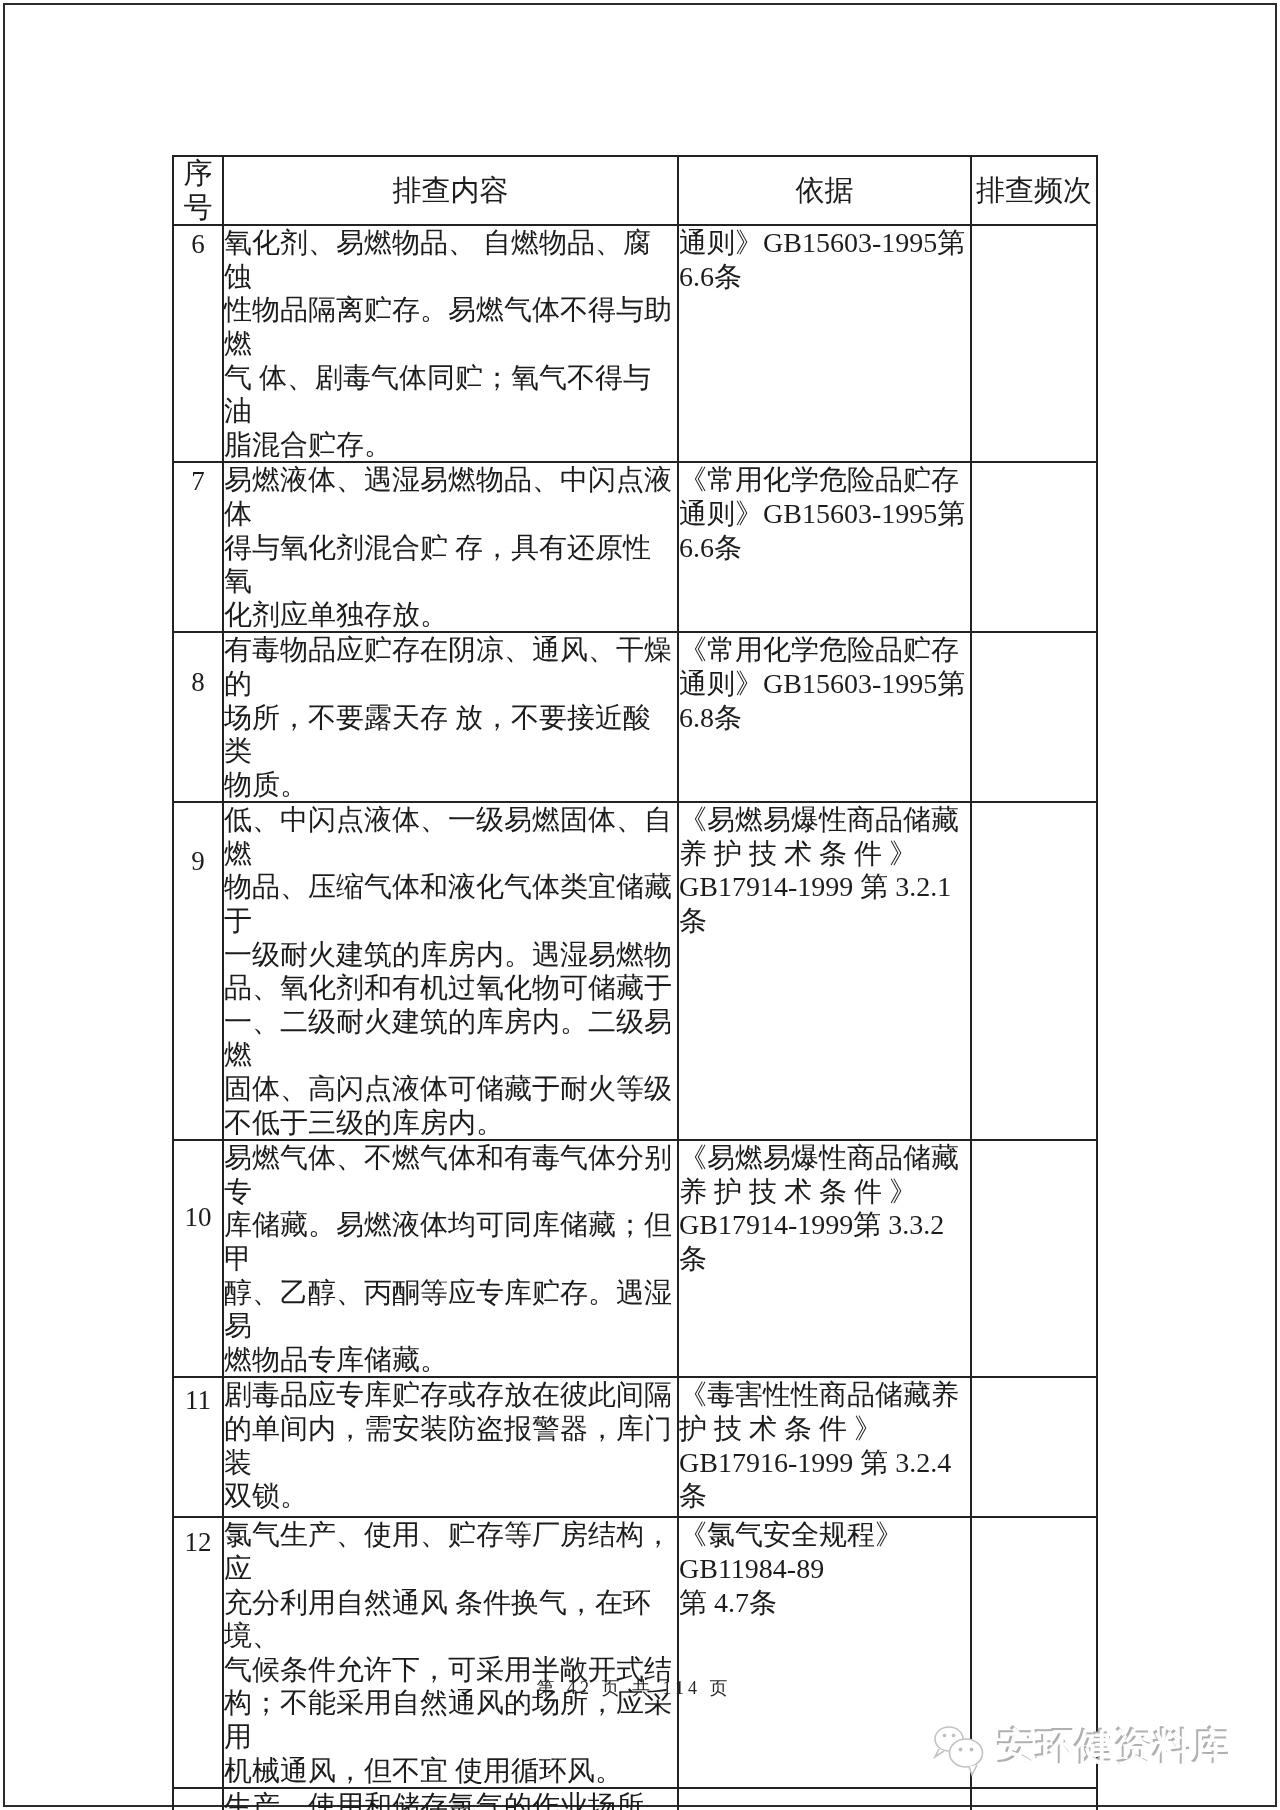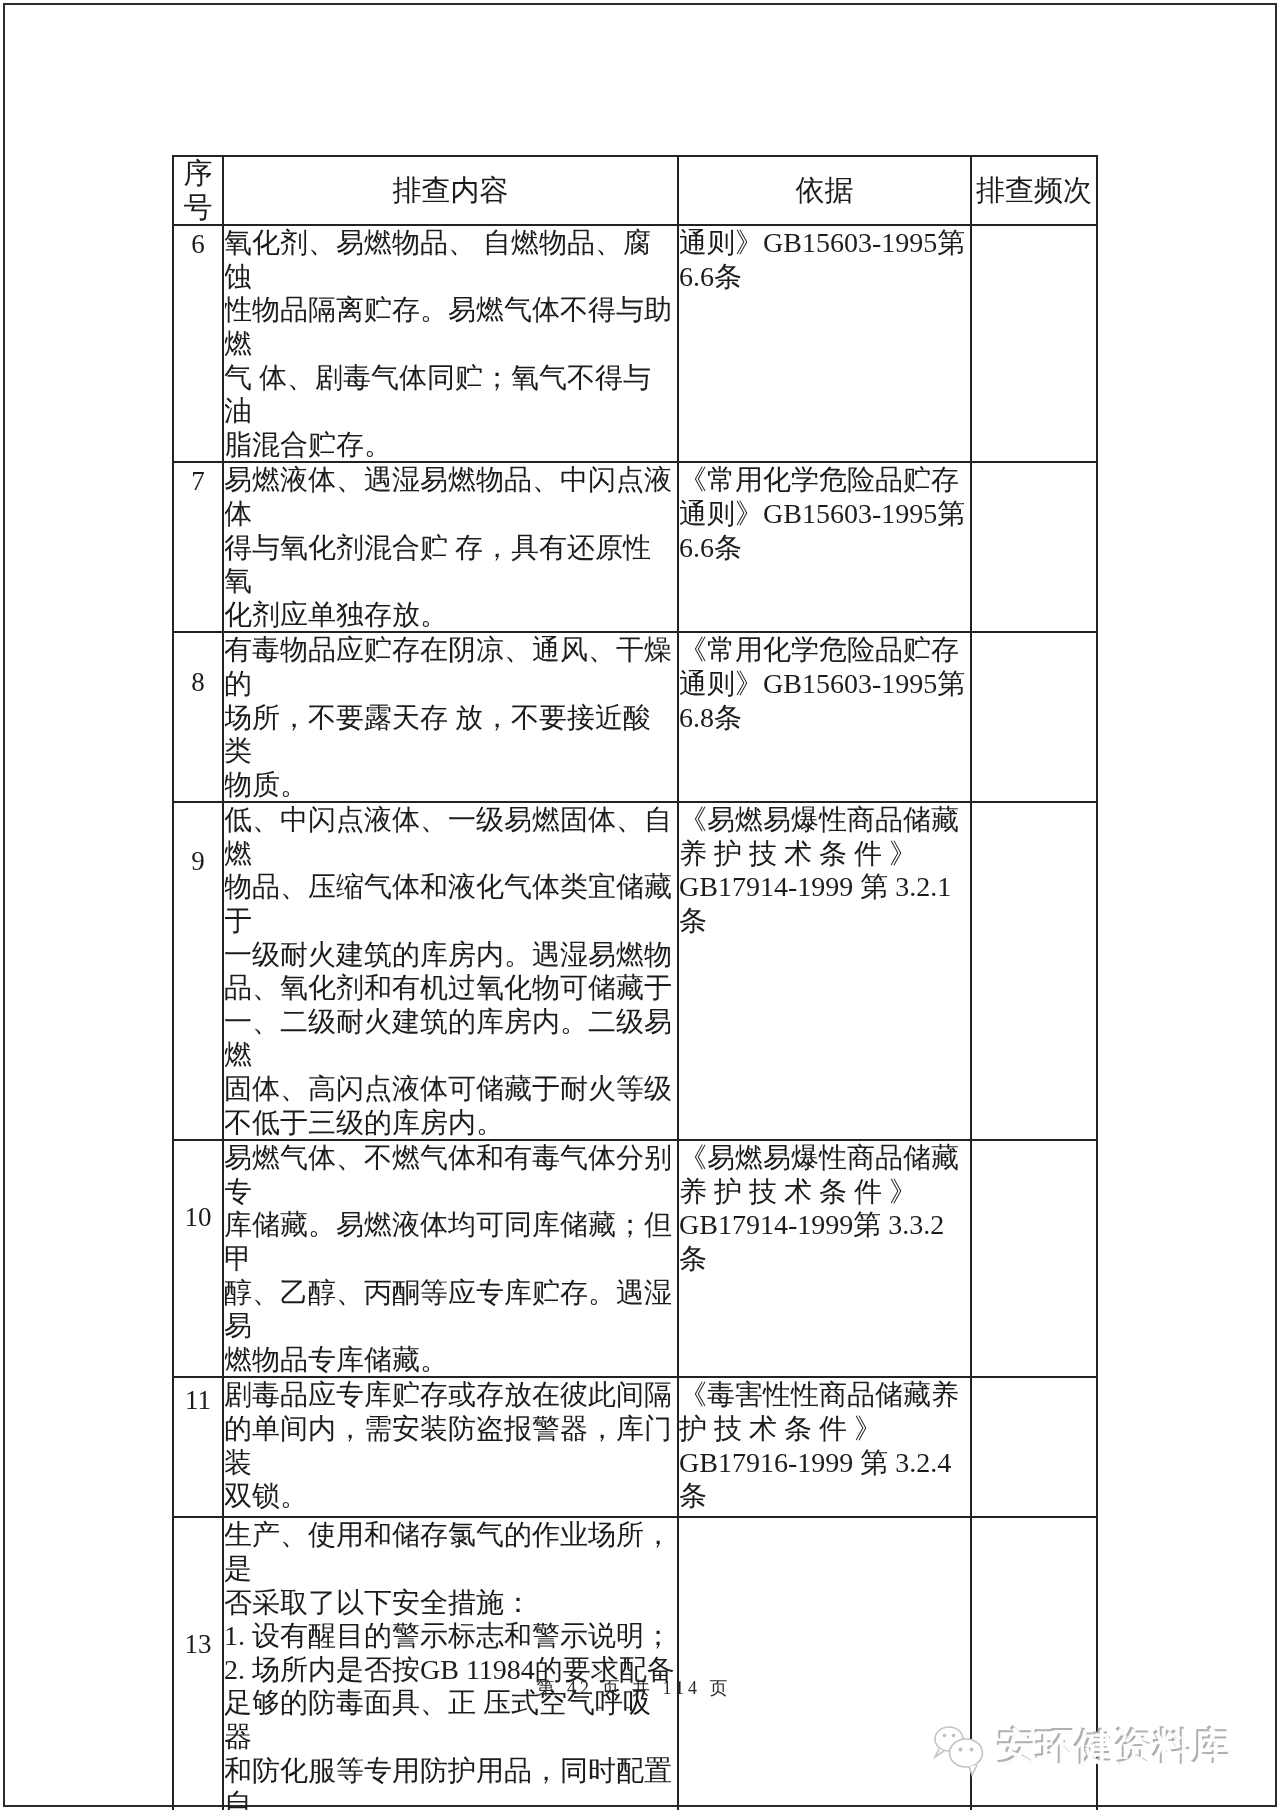--- a/index.html
+++ b/index.html
@@ -28,21 +28,21 @@
     font-weight:normal;
     white-space:pre-line;
     box-sizing:border-box;
     padding:0;
   }
   table.checklist thead th{
     height:67px;text-align:center;vertical-align:middle;
     font-size:29px;line-height:33.6px;padding:0 4px;
   }
   td.num{ text-align:center;font-size:27px; }
-  td.content{ padding:2px 4px 0 11px;border-radius:11px; }
+  td.content{ padding:2px 4px 0 11px; }
   td.basis{ padding:2px 2px 0 6px; }
   td.freq{ padding:0; }
   
   tr.r6  td{height:138px;} tr.r6  td.num{padding-top:2px;}
   tr.r7  td{height:100px;} tr.r7  td.num{padding-top:2px;}
   tr.r8  td{height:103px;} tr.r8  td.num{padding-top:33px;}
   tr.r9  td{height:235px;margin-top:41px;} tr.r9  td.num{padding-top:42px;}
   tr.r10 td{height:134px;} tr.r10 td.num{padding-top:60px;}
   tr.r11 td{height:140px;} tr.r11 td.num{padding-top:6px;}
   tr.r12 td{height:165px;} tr.r12 td.num{padding-top:8px;}
@@ -144,20 +144,32 @@
     </tr>
     <tr class="r11">
       <td class="num">11</td>
       <td class="content">剧毒品应专库贮存或存放在彼此间隔
 的单间内，需安装防盗报警器，库门装
 双锁。</td>
       <td class="basis">《毒害性性商品储藏养
 护 技 术 条 件 》
 GB17916-1999 第 3.2.4
 条</td>
+      <td class="freq"></td>
+    </tr>
+    <tr class="r12">
+      <td class="num">12</td>
+      <td class="content">氯气生产、使用、贮存等厂房结构，应
+充分利用自然通风 条件换气，在环境、
+气候条件允许下，可采用半敞开式结
+构；不能采用自然通风的场所，应采用
+机械通风，但不宜 使用循环风。</td>
+      <td class="basis">《氯气安全规程》
+GB11984-89
+第 4.7条</td>
       <td class="freq"></td>
     </tr>
     <tr class="r13">
       <td class="num">13</td>
       <td class="content">生产、使用和储存氯气的作业场所，是
 否采取了以下安全措施：
 1. 设有醒目的警示标志和警示说明；
 2. 场所内是否按GB 11984的要求配备
 足够的防毒面具、正 压式空气呼吸器
 和防化服等专用防护用品，同时配置自

